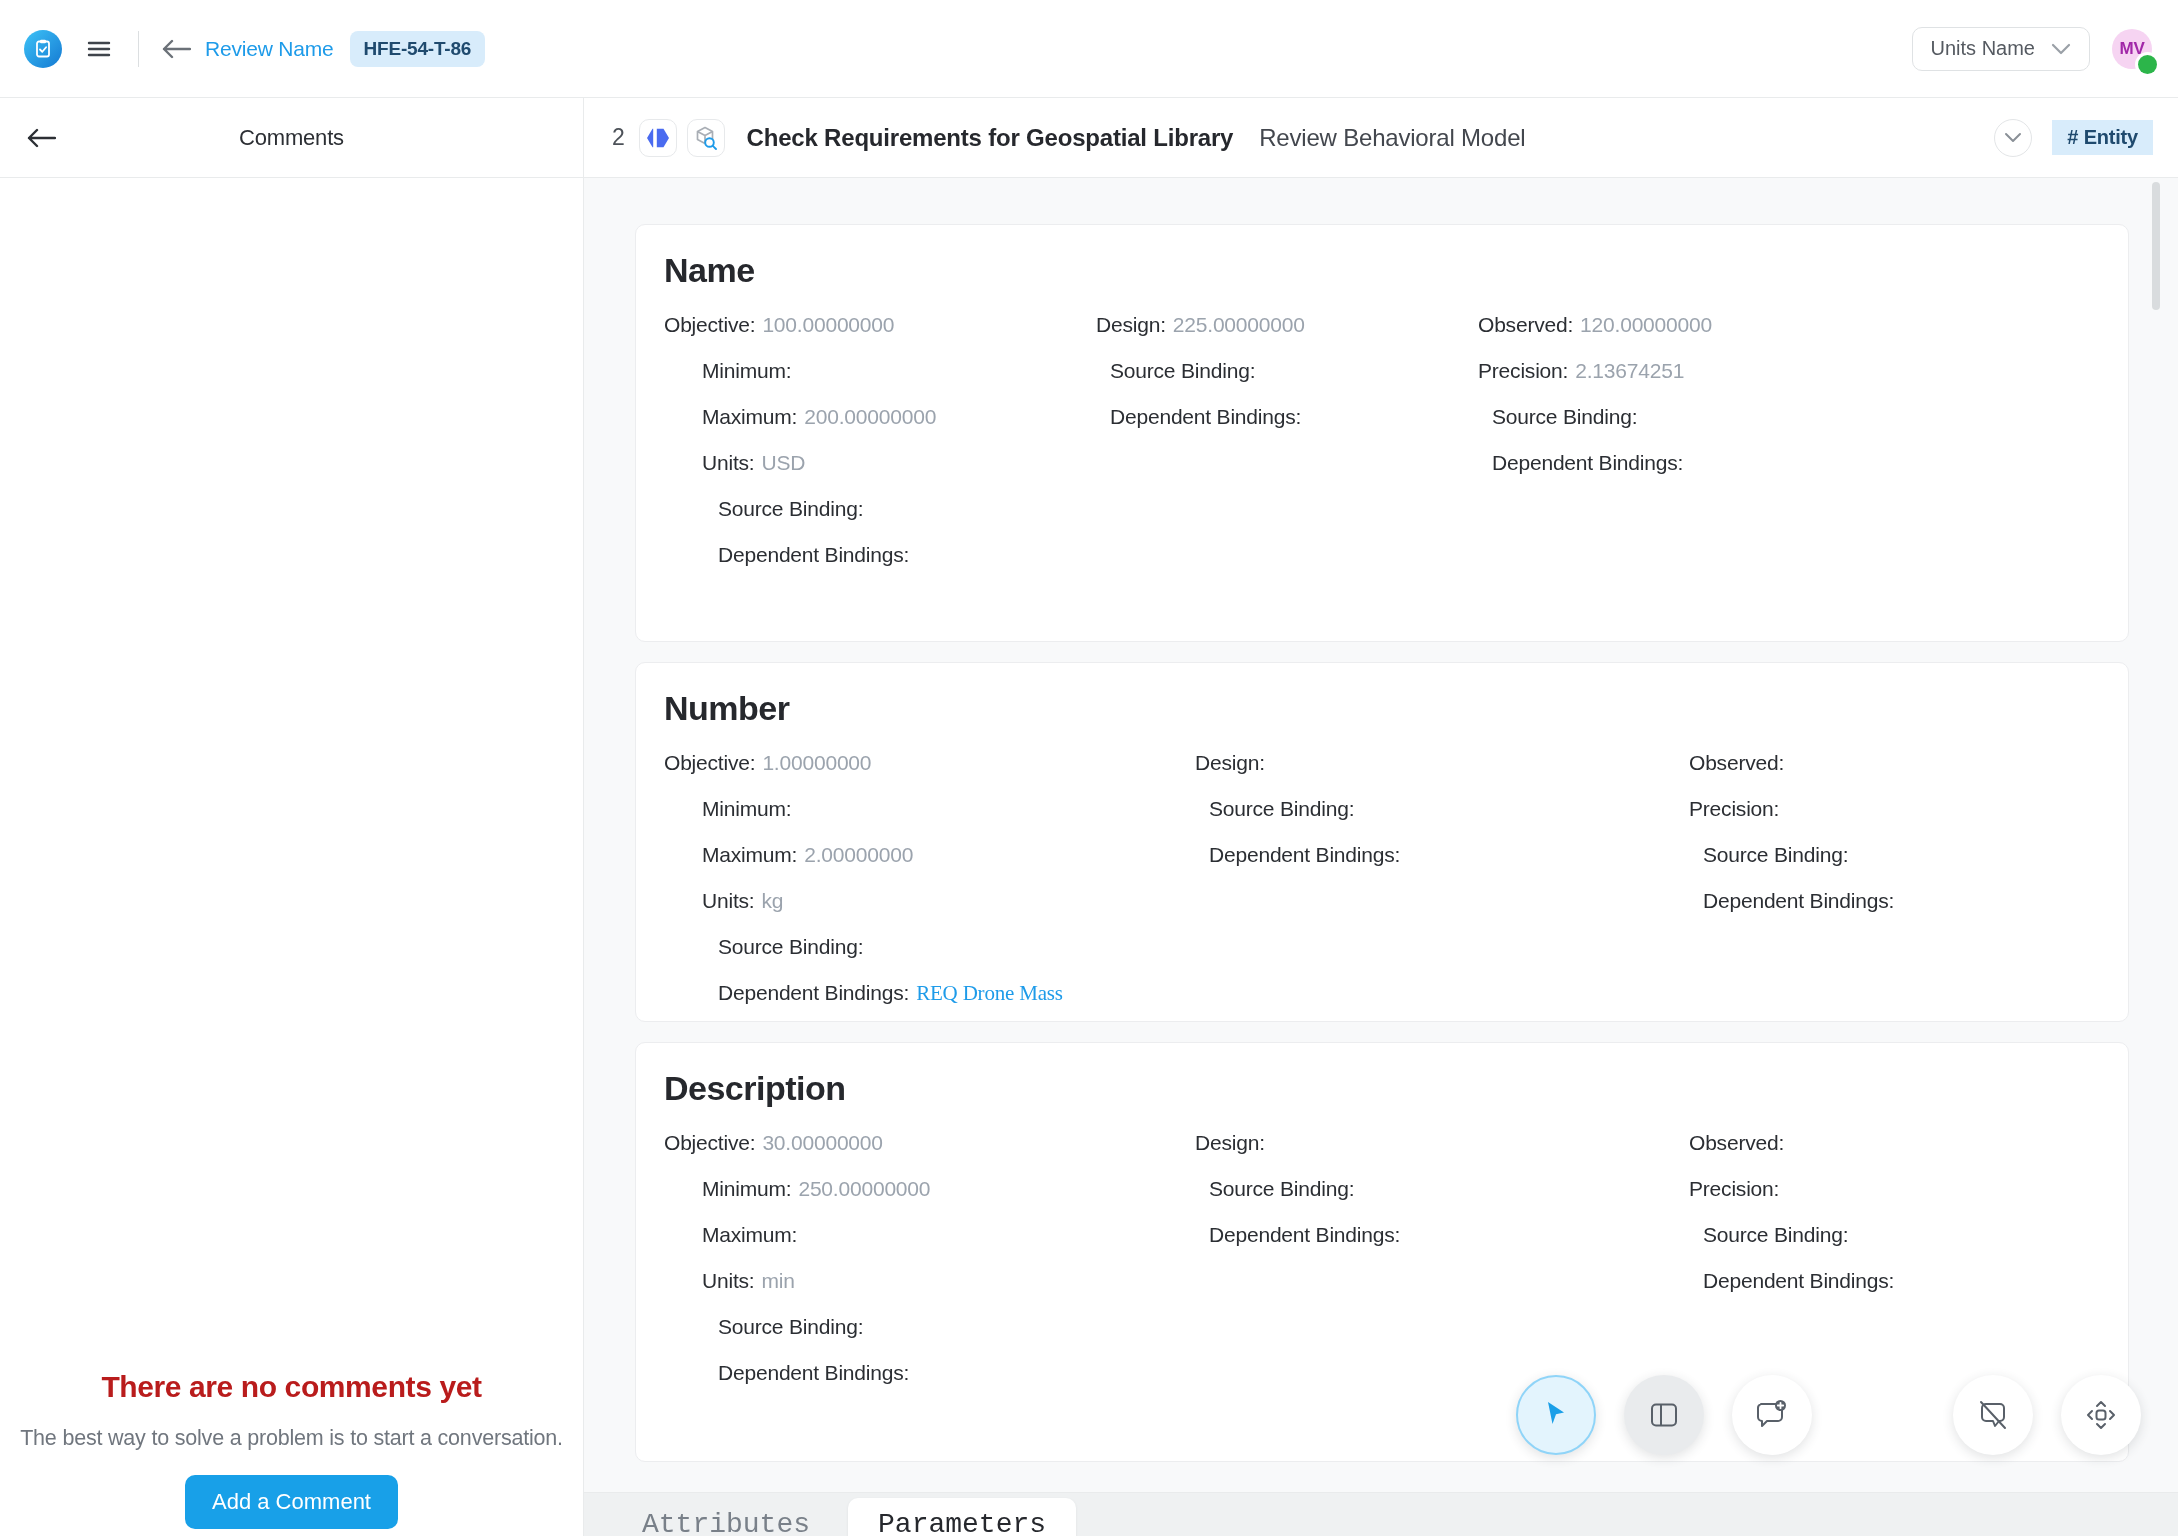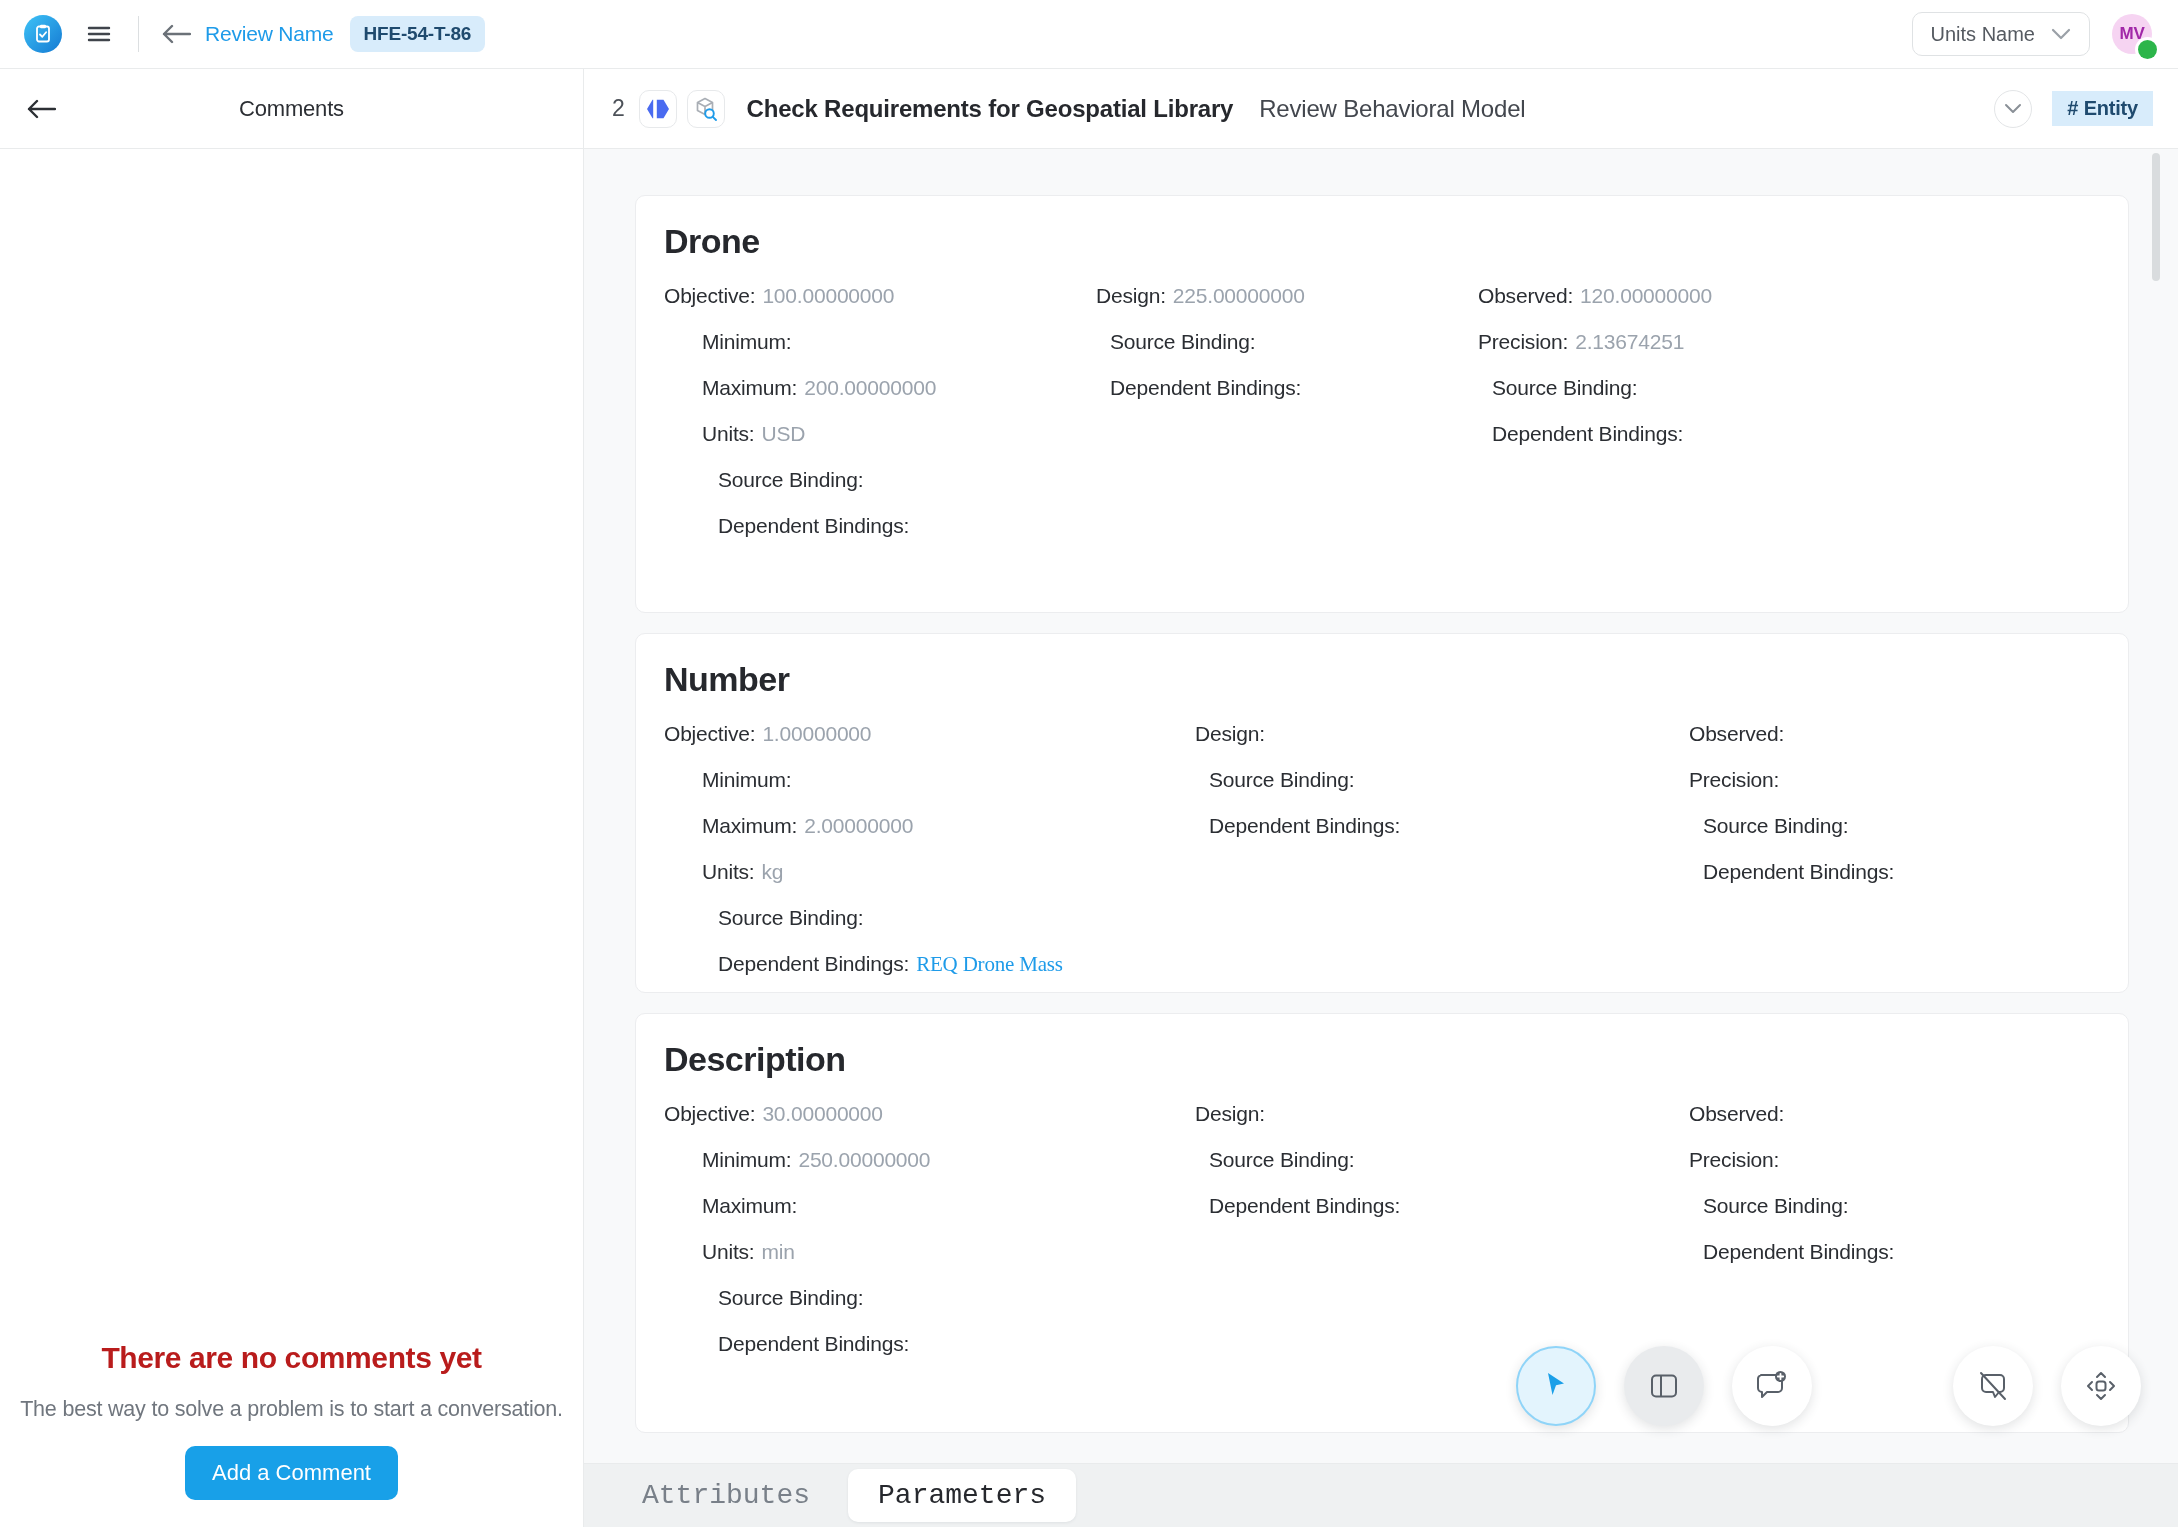--- a/index.html
+++ b/index.html
@@ -4,21 +4,21 @@
 <style>
   :root{
     --accent:#1e9be9; --indigo:#4a6bf0; --label:#2b2e33; --value:#9ba3ad;
     --badgebg:#d8ecfb; --badgetx:#1f4a6e; --border:#e9ebec; --mainbg:#f8f9fa;
   }
   *{box-sizing:border-box; margin:0; padding:0;}
   html,body{width:2178px;height:1536px;overflow:hidden;}
   body{font-family:"Liberation Sans","DejaVu Sans",sans-serif;background:#fff;color:var(--label);letter-spacing:-0.2px;}
 
   
-  .topbar{height:69px;display:flex;align-items:center;padding:0 26px 0 24px;border-bottom:1px solid var(--border);background:#fff;}
+  .topbar{height:98px;display:flex;align-items:center;padding:0 26px 0 24px;border-bottom:1px solid var(--border);background:#fff;}
   .logo{width:38px;height:38px;border-radius:50%;background:linear-gradient(135deg,#3ec3f7,#1479d2);display:flex;align-items:center;justify-content:center;flex:0 0 auto;cursor:pointer;}
   .hamburger{margin-left:20px;width:34px;height:34px;display:flex;align-items:center;justify-content:center;background:none;border:none;cursor:pointer;}
   .vdivider{width:1px;height:36px;background:#dcdfe1;margin:0 22px;}
   .backbtn{background:none;border:none;display:flex;align-items:center;cursor:pointer;}
   .review-name{margin-left:14px;font-size:21px;color:var(--accent);cursor:pointer;text-decoration:none;}
   .idbadge{margin-left:16px;background:var(--badgebg);color:var(--badgetx);font-weight:700;font-size:19px;border-radius:8px;padding:7px 14px;}
   .topbar .spacer{flex:1;}
   .viewname{display:flex;align-items:center;gap:16px;border:1px solid #dfe2e4;background:#fff;border-radius:10px;height:44px;padding:0 18px;font-size:20px;color:#555a61;cursor:pointer;}
   .avatar{position:relative;margin-left:22px;width:40px;height:40px;border-radius:50%;background:#f6d4f2;color:#a128a8;font-weight:700;font-size:17px;display:flex;align-items:center;justify-content:center;cursor:pointer;}
   .avatar .dot{position:absolute;right:-5px;bottom:-5px;width:19px;height:19px;border-radius:50%;background:#2cb54a;box-shadow:0 0 0 3px #fff;}
@@ -155,21 +155,21 @@
       <button class="chevbtn">
         <svg width="18" height="11" viewBox="0 0 18 11">
             <path d="M2 2l7 7 7-7" stroke="#8a9097" stroke-width="2" fill="none" stroke-linecap="round" stroke-linejoin="round"></path>
           </svg>
       </button>
       <span class="entitybadge"># Entity</span>
     </div>
 
     <div class="content">
         <section class="card card-0">
-          <h2 class="card-title">Drone</h2>
+          <h2 class="card-title">Name</h2>
           <div class="card-cols">
             <div class="card-col col-0">
               <div class="field d0"><span class="flabel">Objective:</span><span class="fvalue">100.00000000</span></div>
               <div class="field d1"><span class="flabel">Minimum:</span></div>
               <div class="field d1"><span class="flabel">Maximum:</span><span class="fvalue">200.00000000</span></div>
               <div class="field d1"><span class="flabel">Units:</span><span class="fvalue">USD</span></div>
               <div class="field d2"><span class="flabel">Source Binding:</span></div>
               <div class="field d2"><span class="flabel">Dependent Bindings:</span></div>
             </div>
             <div class="card-col col-1">

